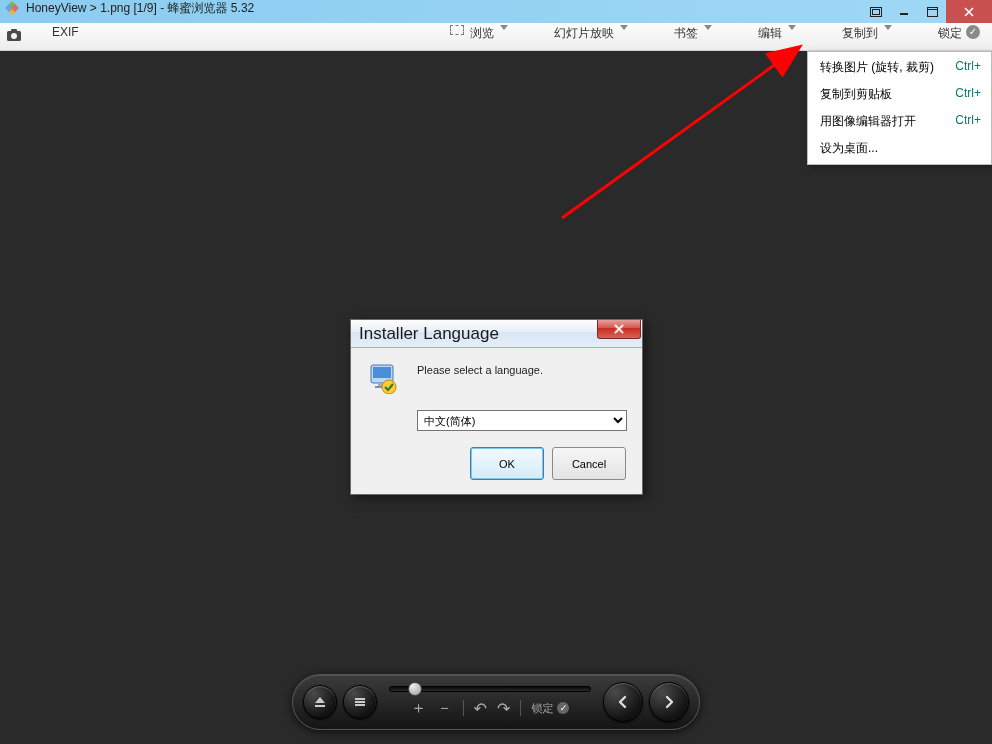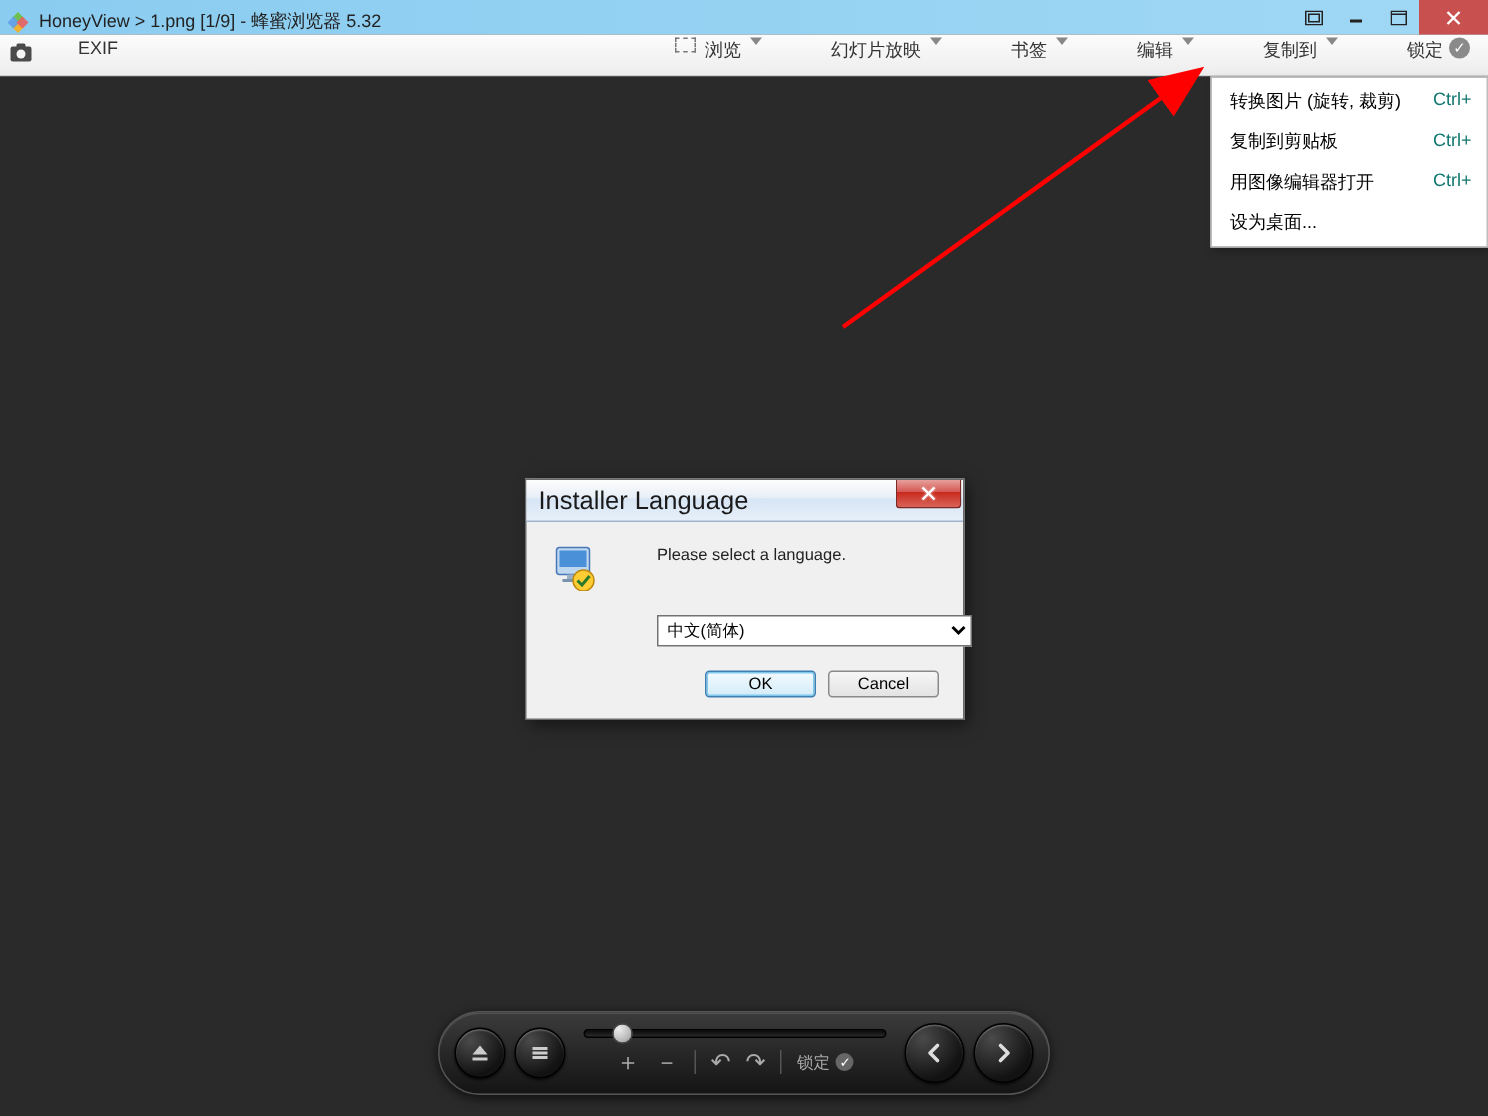--- a/index.html
+++ b/index.html
@@ -2,21 +2,21 @@
 <html><head>
 <meta charset="utf-8">
 <style>
 * { margin: 0; padding: 0; box-sizing: border-box; font-family: "Microsoft YaHei", "Segoe UI", Tahoma, sans-serif; }
 body { width: 992px; height: 744px; overflow: hidden; position: relative; background: #2a2a2a; }
 
 
 .titlebar {
   height: 23px;
   background: linear-gradient(to right, #8accf0, #a0d8f5);
-  display: flex; align-items: flex-end;
+  display: flex; align-items: flex-start;
   padding-left: 4px;
   -webkit-user-select: none; user-select: none;
 }
 .title-icon {
   width: 16px; height: 16px; margin-right: 6px;
   position: relative;
 }
 .title-icon svg { width: 16px; height: 16px; }
 .title-text { font-size: 12px; color: #222; flex: 1; }
 .win-controls { display: flex; align-items: stretch; height: 100%; }
@@ -86,30 +86,30 @@
   margin-right: 1px; margin-top: -8px;
   background: linear-gradient(#e6a09c, #d45550 45%, #c82b1d 46%, #d96358);
   border: 1px solid #7a2a26;
   border-top: none;
   border-radius: 0 0 3px 3px;
   display: flex; align-items: center; justify-content: center;
 }
 .dlg-close svg { filter: drop-shadow(0 0 1px rgba(255,255,255,0.6)); }
 .dlg-body { padding: 14px 16px 10px 16px; display: flex; font-size: 11px; color: #222; }
 .dlg-icon { width: 32px; height: 32px; margin-right: 18px; }
-.dlg-body-right { flex: 1; margin-left: 21px; }
+.dlg-body-right { flex: 1; }
 .dlg-msg { margin-top: 2px; margin-bottom: 34px; }
 .dlg-select {
   width: 210px; height: 21px; font-size: 11px;
   background: #fff; border: 1px solid #737373;
   padding: 1px 2px;
 }
 .dlg-buttons { padding: 6px 16px 14px 16px; display: flex; justify-content: flex-end; gap: 8px; }
 .dlg-btn {
-  width: 74px; height: 18px;
+  width: 74px; height: 33px;
   font-size: 11px;
   background: linear-gradient(#f6f6f6,#e3e3e3);
   border: 1px solid #8a8a8a;
   border-radius: 3px;
 }
 .dlg-btn.default {
   border: 1px solid #3c7fb1;
   box-shadow: inset 0 0 0 1px #7fc7ec;
   background: linear-gradient(#f3fafd,#d3ecf9);
 }

